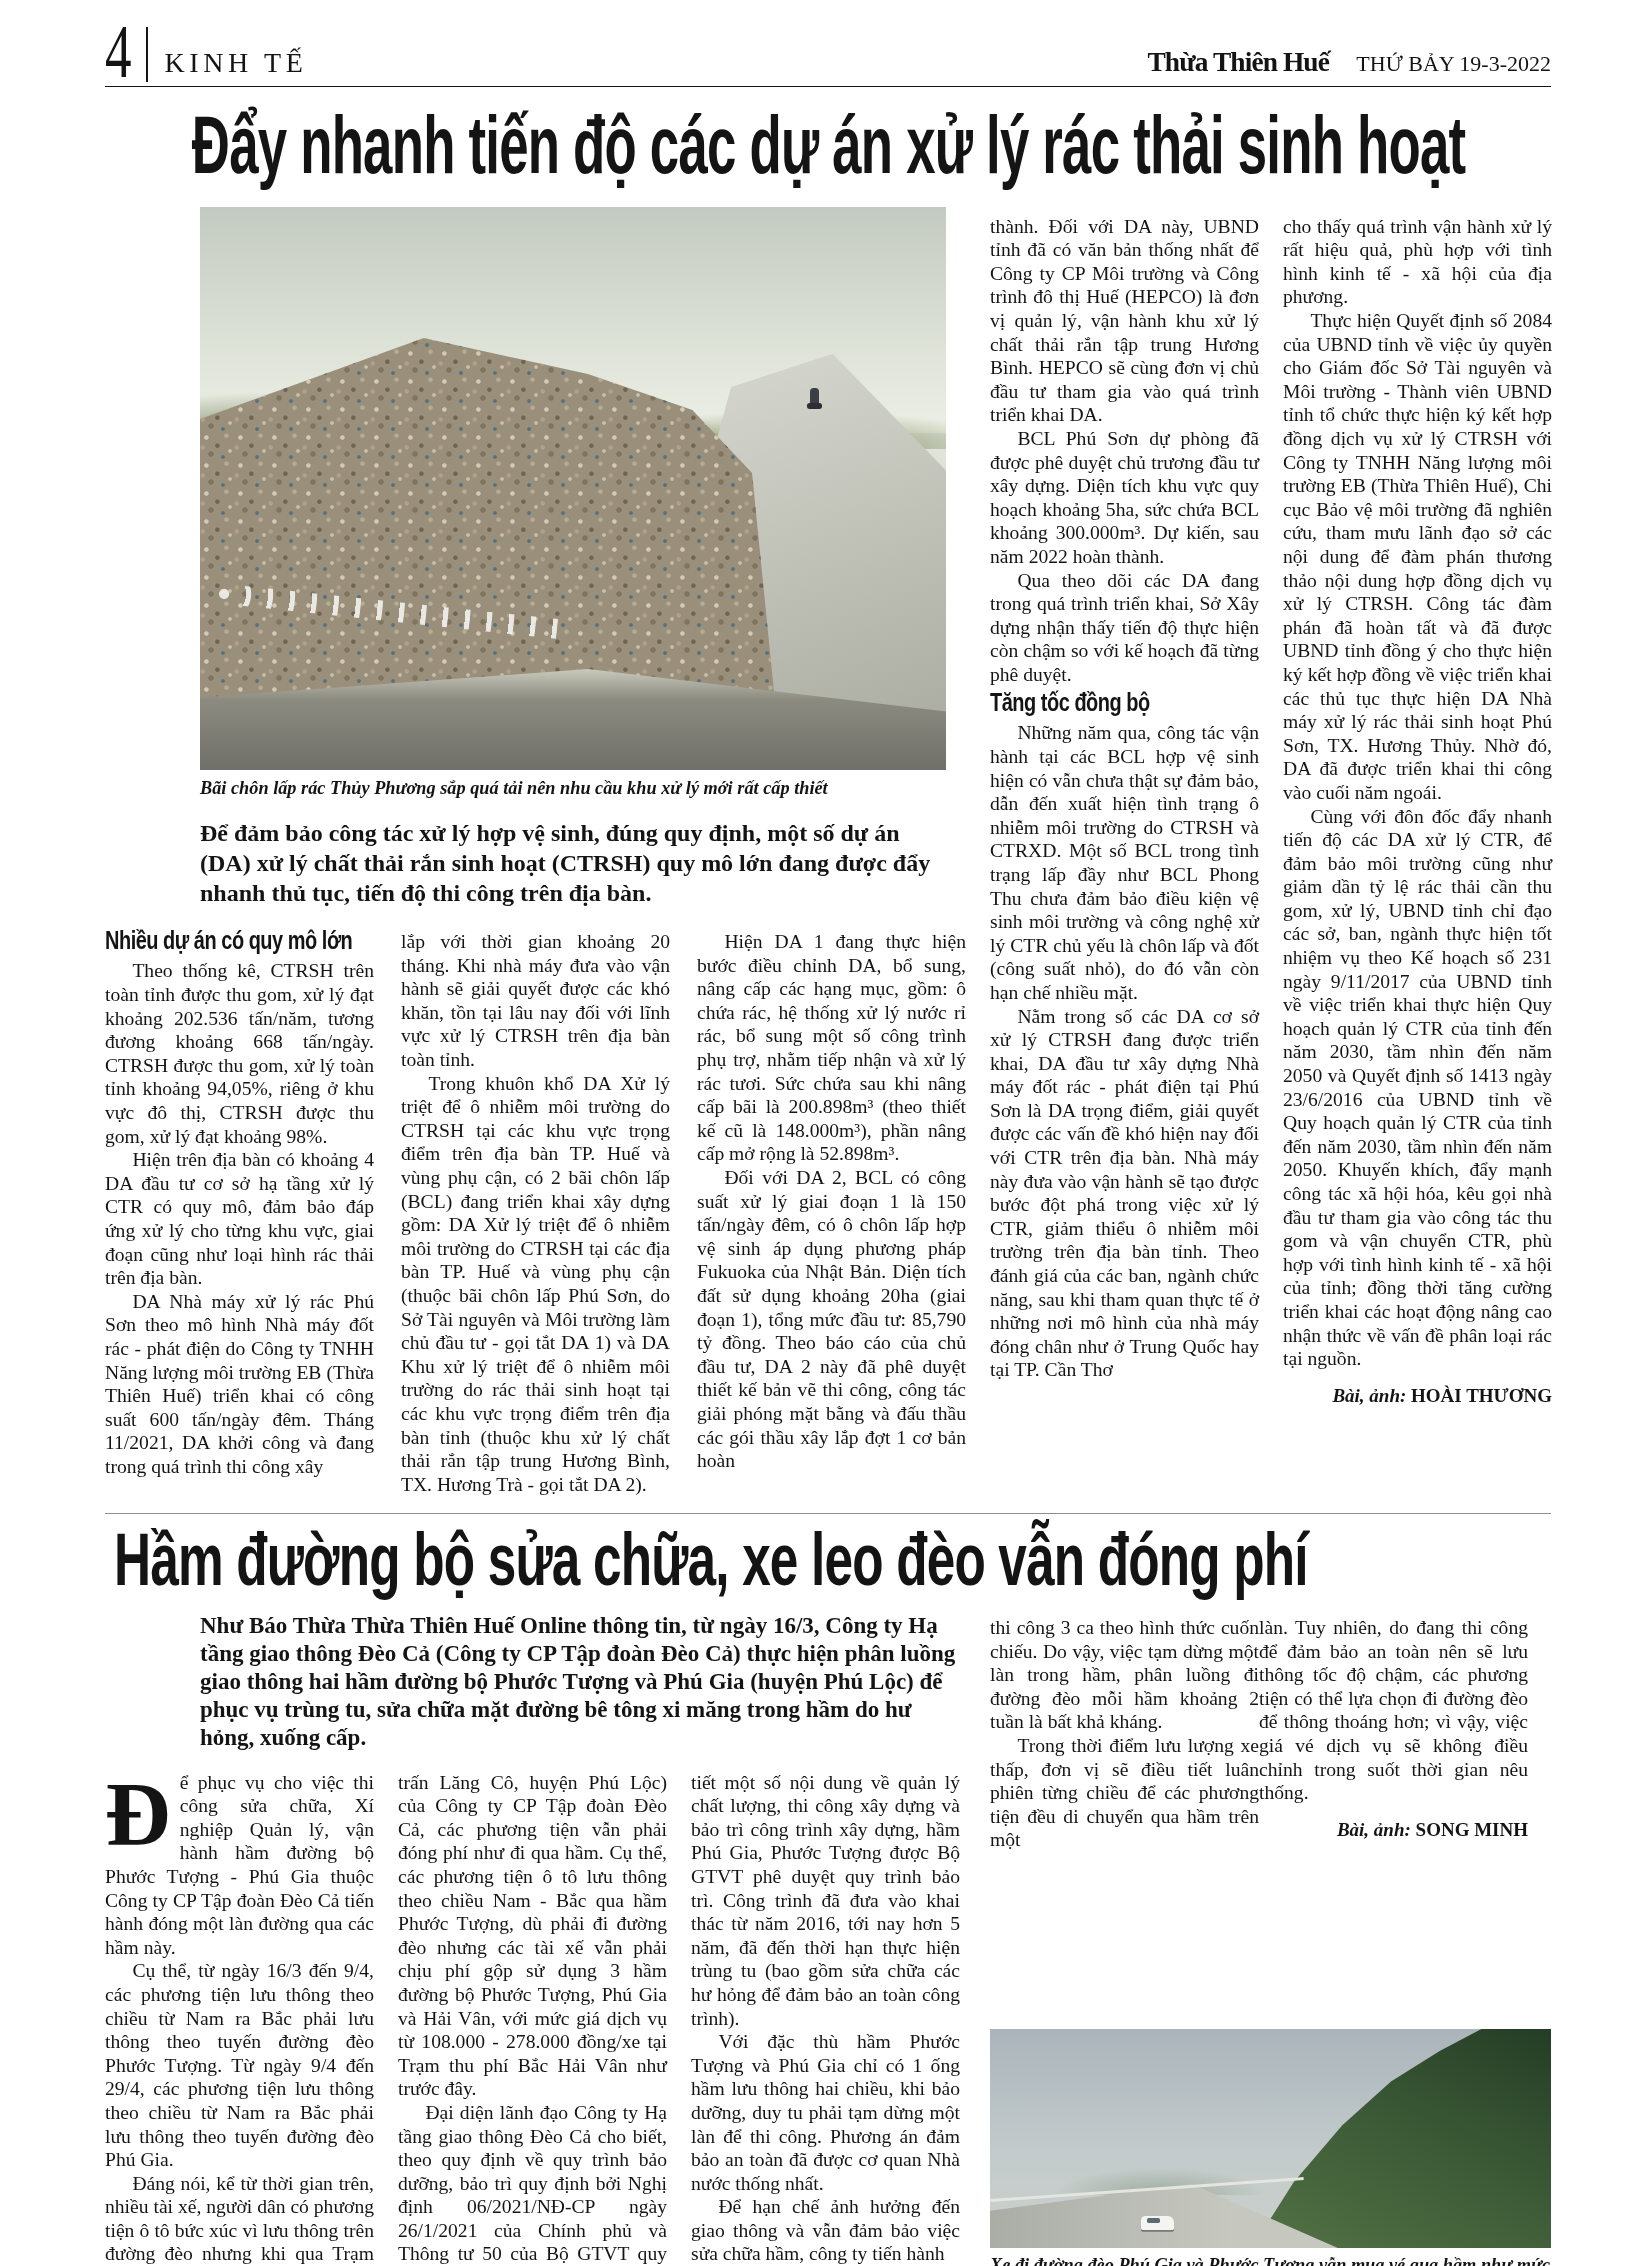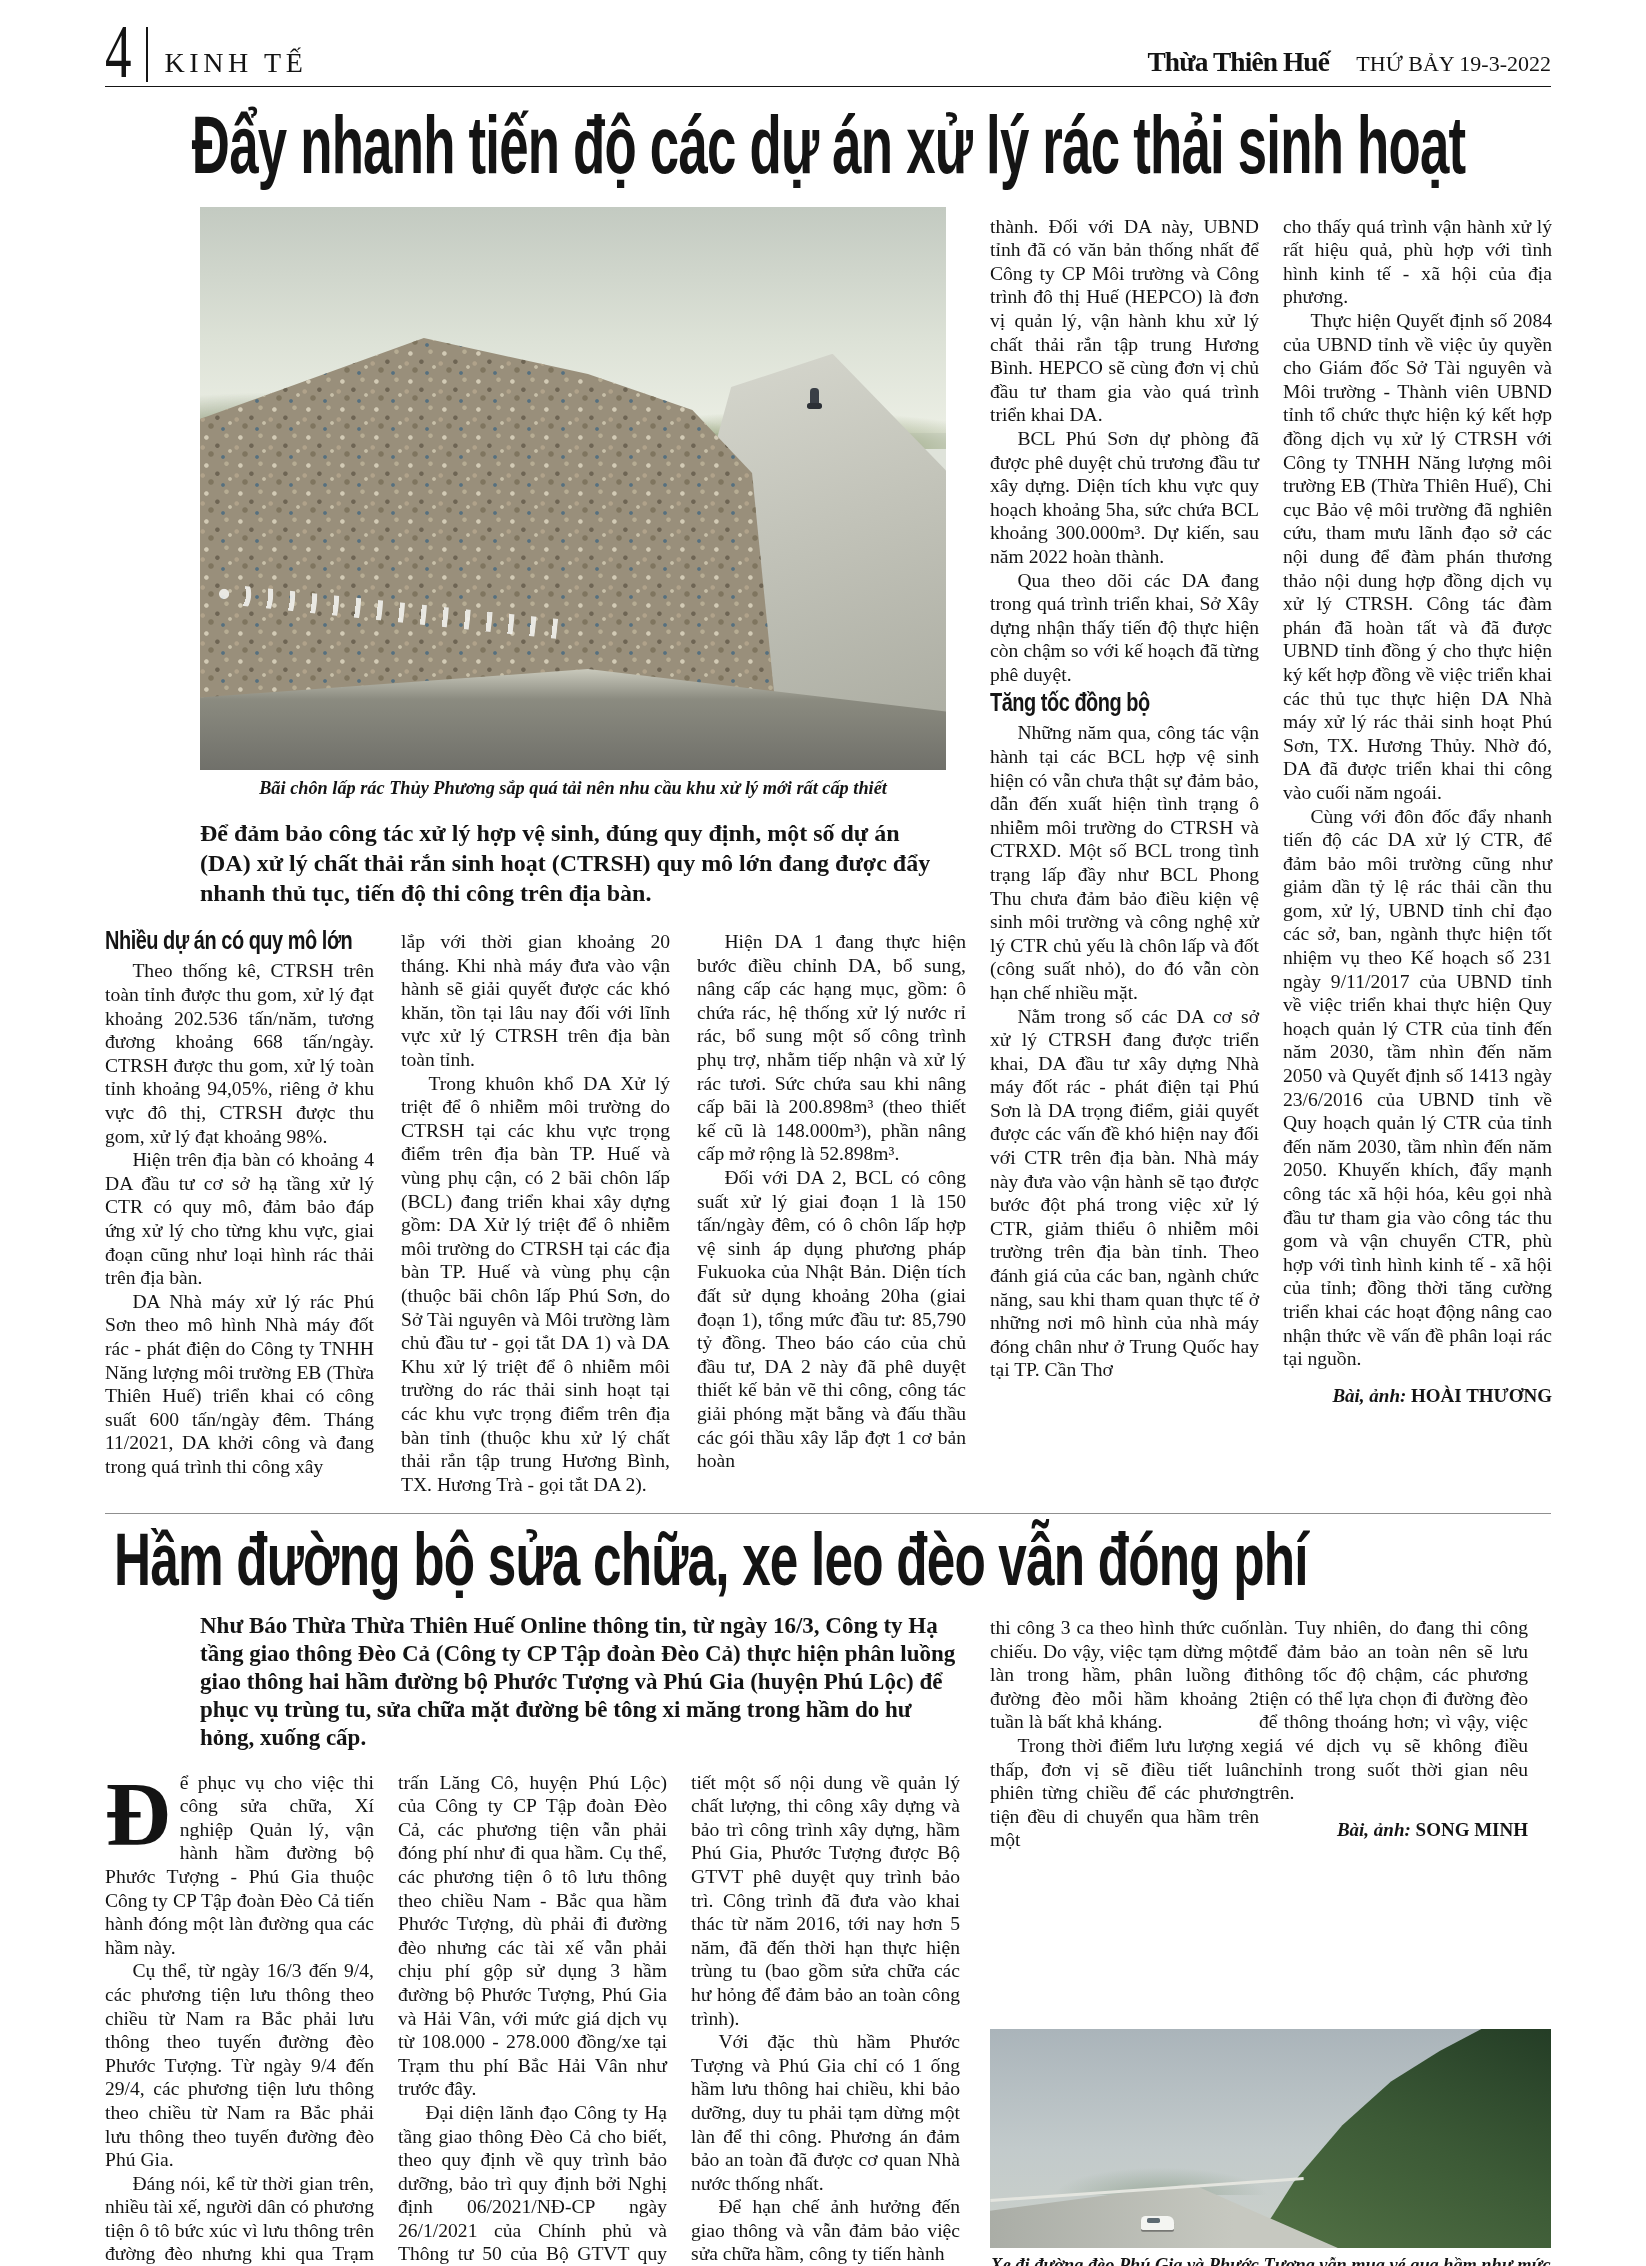--- a/index.html
+++ b/index.html
@@ -25,21 +25,21 @@
   .hl2-wrap { height:84px; margin:3.7px 0 5.5px 9.1px; }
   .hl2 { display:inline-block; white-space:nowrap; font:700 57px/1 "Liberation Sans", sans-serif;
          letter-spacing:-0.9px; transform:scale(0.9,1.3); transform-origin:left top; }
   
   .bt { font:400 19.6px/23.6px "Liberation Serif", serif; text-align:justify; }
   p.bt { margin:0; }
   .ind { text-indent:27.4px; }
   .subhead { margin:1.8px 0 5.5px; }
   .subhead span { display:inline-block; font:700 21px/1.05 "Liberation Sans", sans-serif;
                   transform:scale(0.95,1.2); transform-origin:left bottom; letter-spacing:-0.5px; }
-  .caption { font:italic 700 18.3px/23px "Liberation Serif", serif; margin-top:6.4px;text-align:center; }
+  .caption { font:italic 700 18.3px/23px "Liberation Serif", serif; margin-top:6.4px; }
   .lead1 { margin:18.3px 0 0 95px; width:746px; font:700 24px/30px "Liberation Serif", serif; text-align:left; }
   .lead2 { margin-left:95px; width:764px; font:700 23px/28px "Liberation Serif", serif; text-align:left; }
   .byline { margin-top:14.6px; text-align:right; font-size:19px; }
   .byline .bp { font-style:italic; font-weight:700; }
   .byline .bn { font-weight:700; }
   
   .a1-body { display:flex; gap:24px; margin-top:11px; }
   .a1-left { width:861px; flex:none; }
   .photo-area { margin-left:95px; width:746px; }
   .a1-cols { display:flex; gap:8px; margin-top:22px;justify-content:space-between; }
@@ -204,21 +204,21 @@
         </div>
       </div>
 
       <div class="a2-right">
         <div class="a2-right-cols">
           <div class="ncol">
             <p class="bt">thi công 3 ca theo hình thức cuốn chiếu. Do vậy, việc tạm dừng một làn trong hầm, phân luồng đi đường đèo mỗi hầm khoảng 2 tuần là bất khả kháng.</p>
             <p class="bt ind">Trong thời điểm lưu lượng xe thấp, đơn vị sẽ điều tiết luân phiên từng chiều để các phương tiện đều di chuyển qua hầm trên một</p>
           </div>
           <div class="ncol">
-            <p class="bt">làn. Tuy nhiên, do đang thi công để đảm bảo an toàn nên sẽ lưu thông tốc độ chậm, các phương tiện có thể lựa chọn đi đường đèo để thông thoáng hơn; vì vậy, việc giá vé dịch vụ sẽ không điều chỉnh trong suốt thời gian nêu trên.</p>
+            <p class="bt">làn. Tuy nhiên, do đang thi công để đảm bảo an toàn nên sẽ lưu thông tốc độ chậm, các phương tiện có thể lựa chọn đi đường đèo để thông thoáng hơn; vì vậy, việc giá vé dịch vụ sẽ không điều chỉnh trong suốt thời gian nêu thống.</p>
             <div class="byline">
               <span class="bp">Bài, ảnh:</span>
               <span class="bn">SONG MINH</span>
             </div>
           </div>
         </div>
 
         <div class="photo2">
           <div class="p2-farhill"></div>
           <div class="p2-mountain"></div>

